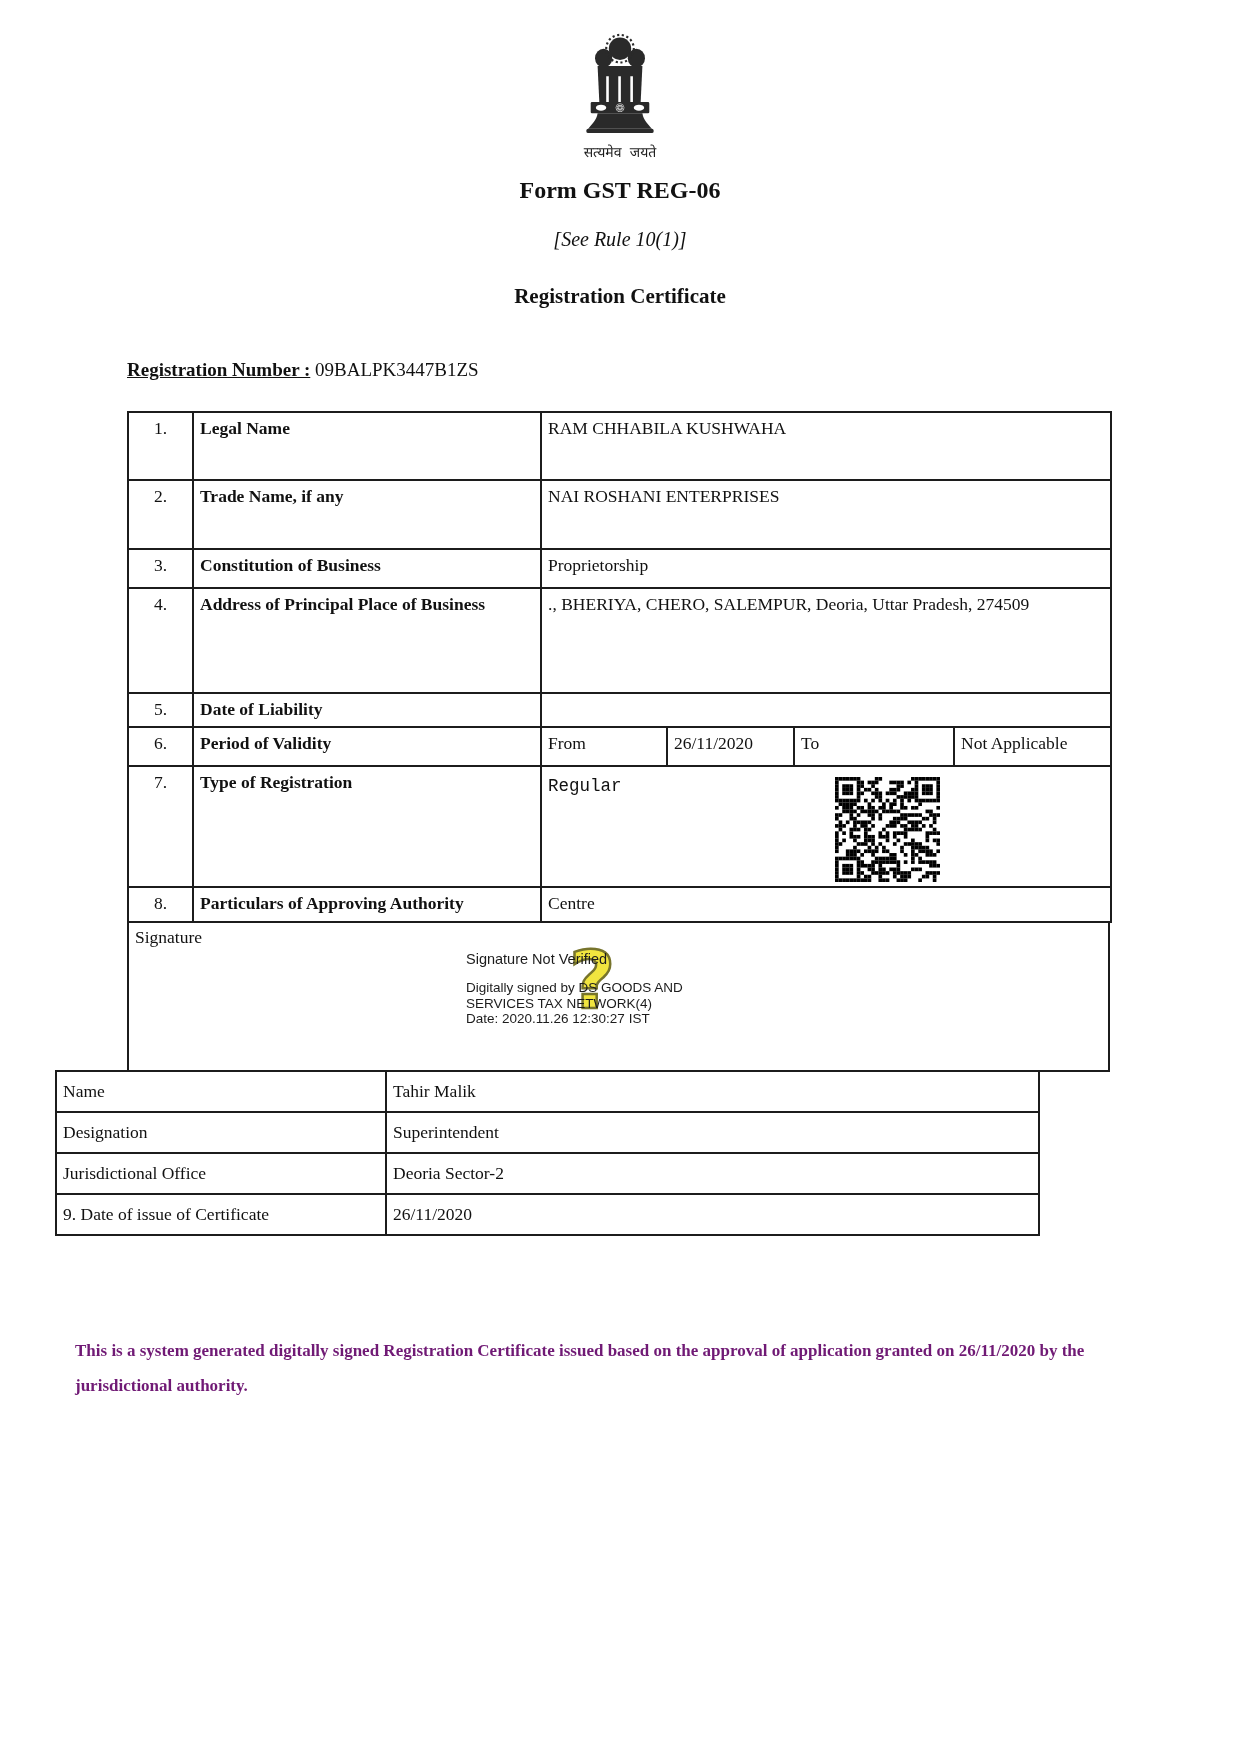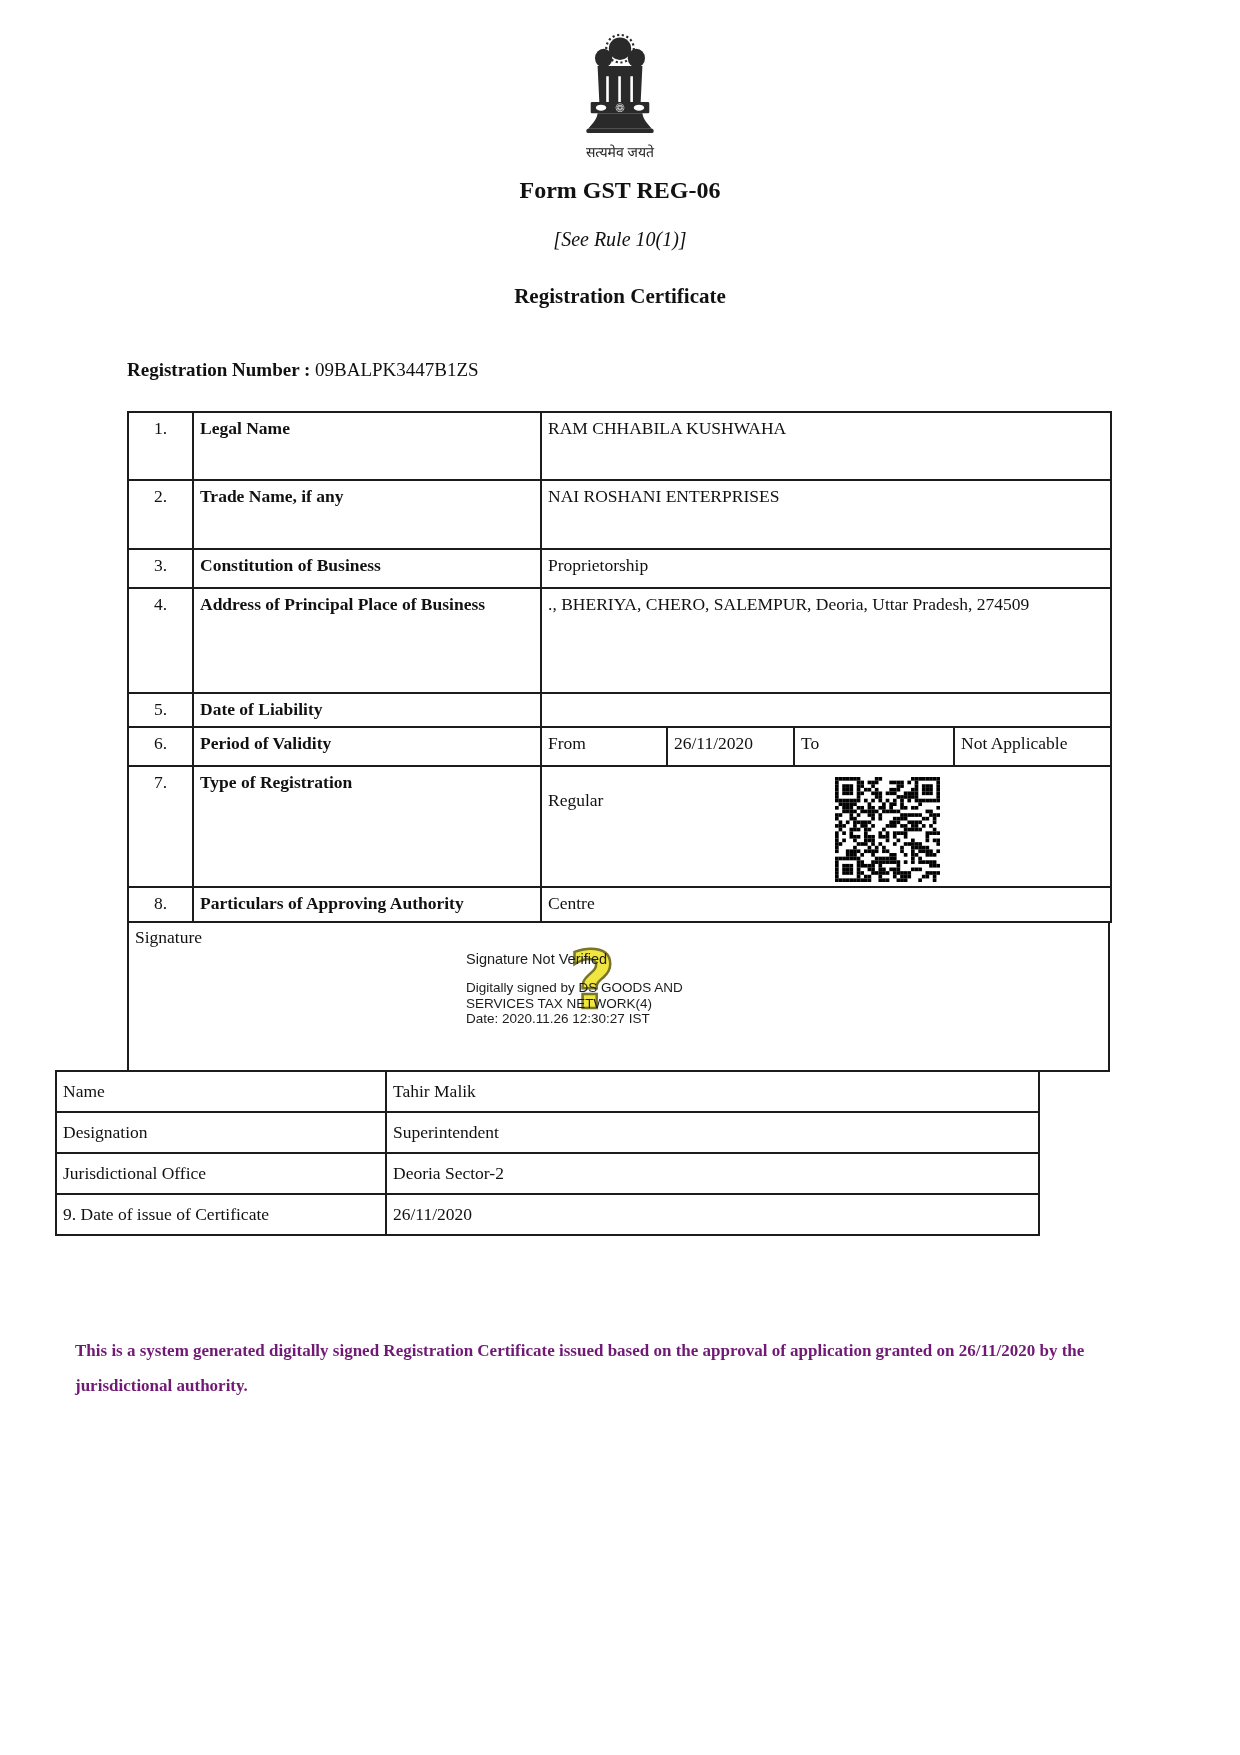--- a/index.html
+++ b/index.html
@@ -4,41 +4,41 @@
 <style>
   html,body{margin:0;padding:0;background:#ffffff;}
   body{
     width:1240px;height:1755px;position:relative;
     font-family:"Liberation Serif", serif;
     color:#111111;
     -webkit-font-smoothing:antialiased;
   }
   .header{padding-top:28px;text-align:center;}
   .emblem{display:block;margin:0 auto;width:92px;height:112px;}
-  .motto{font-family:Liberation Sans, sans-serif;font-size:14px;color:#1d1d1d;margin-top:2px;}
+  .motto{font-family:Liberation Mono, monospace;font-size:14px;color:#1d1d1d;margin-top:2px;}
   .gov-title{font-size:21px;font-weight:bold;margin-top:36px;}
   .form-title{font-size:24px;font-weight:bold;margin-top:16px;}
   .rule-ref{font-size:20px;font-style:italic;margin-top:24px;}
   .cert-title{font-size:21px;font-weight:bold;margin-top:33px;}
   .regnum-line{margin:50px 0 0 127px;font-size:19px;}
-  .regnum-line .lbl{font-weight:bold;}
+  .regnum-line .lbl{font-weight:bold;text-decoration:underline;}
   .regnum-line .val{font-weight:normal;}
 
   .doc-table{border-collapse:collapse;table-layout:fixed;width:983px;margin:30px 0 0 127px;}
   .doc-table td{
     border:2px solid #1c1c1c;
     vertical-align:top;
     padding:4px 6px;
     font-size:17.5px;
     line-height:1.35;
     overflow:hidden;
   }
   td.num{text-align:center;padding-left:2px;padding-right:2px;}
   td.lbl{font-weight:bold;}
-  td.reg-cell{position:relative;padding-top:22px;}
+  td.reg-cell{position:relative;padding-top:8px;font-family:Liberation Mono, monospace;}
   .qr-box{position:absolute;left:293px;top:10px;width:105px;height:105px;}
   .qr-box svg{display:block;}
 
   .sig-row{
     width:979px;height:147px;margin-left:127px;margin-top:-2px;
     border:2px solid #1c1c1c;position:relative;
     font-size:17.5px;
   }
   .sig-label{position:absolute;left:6px;top:4px;}
   .stamp-mark{

